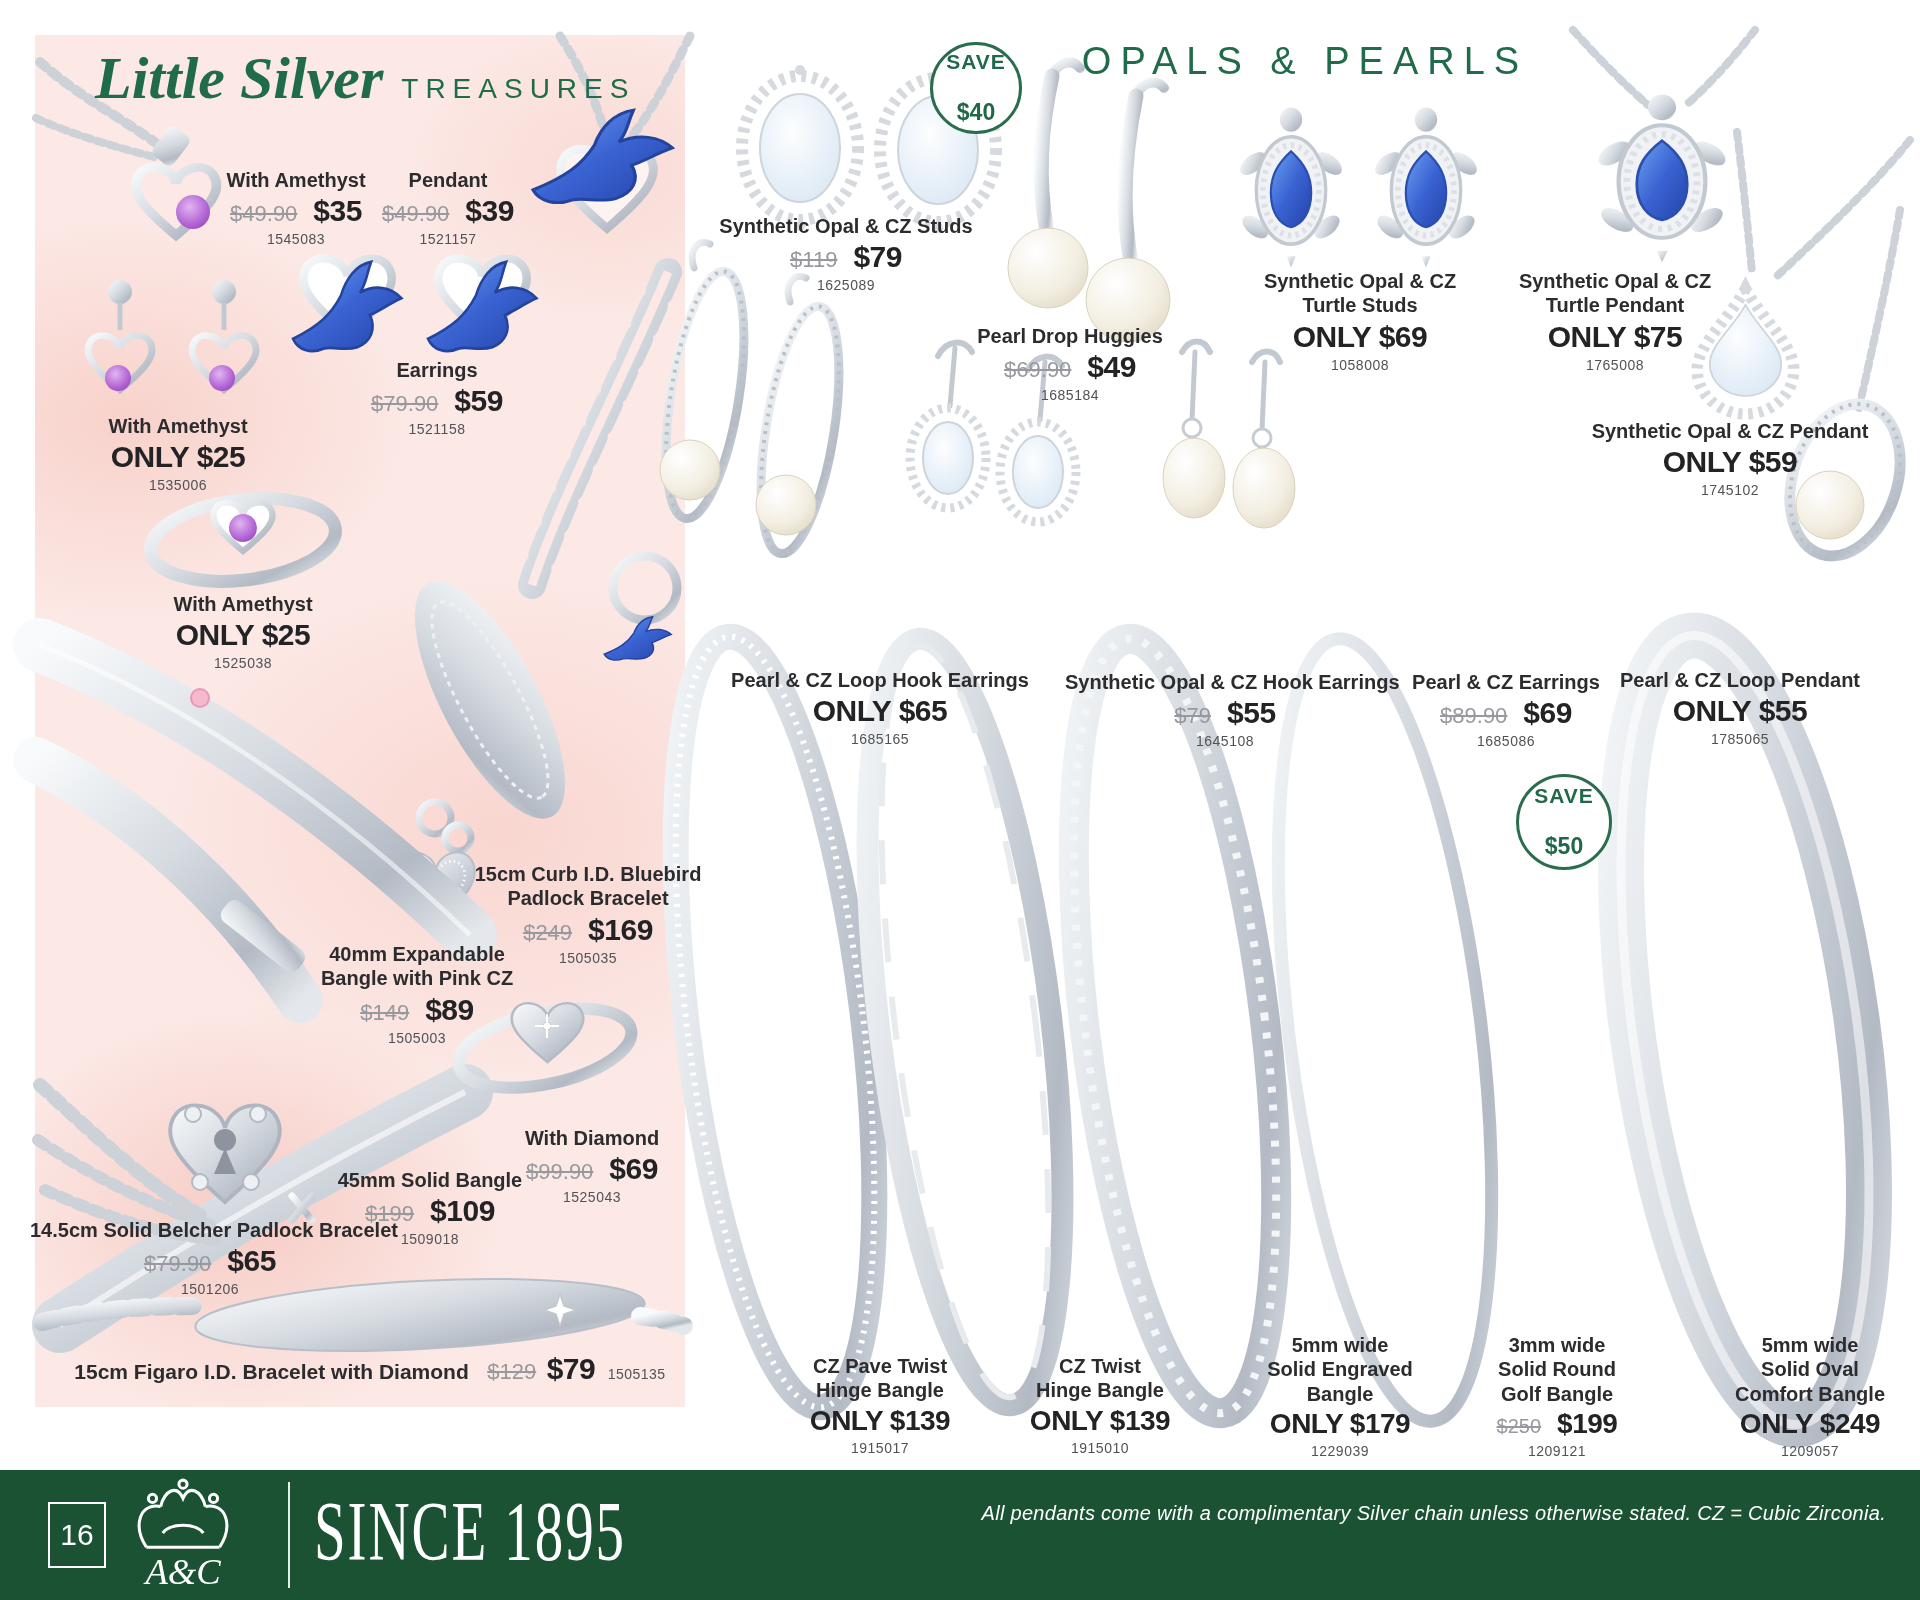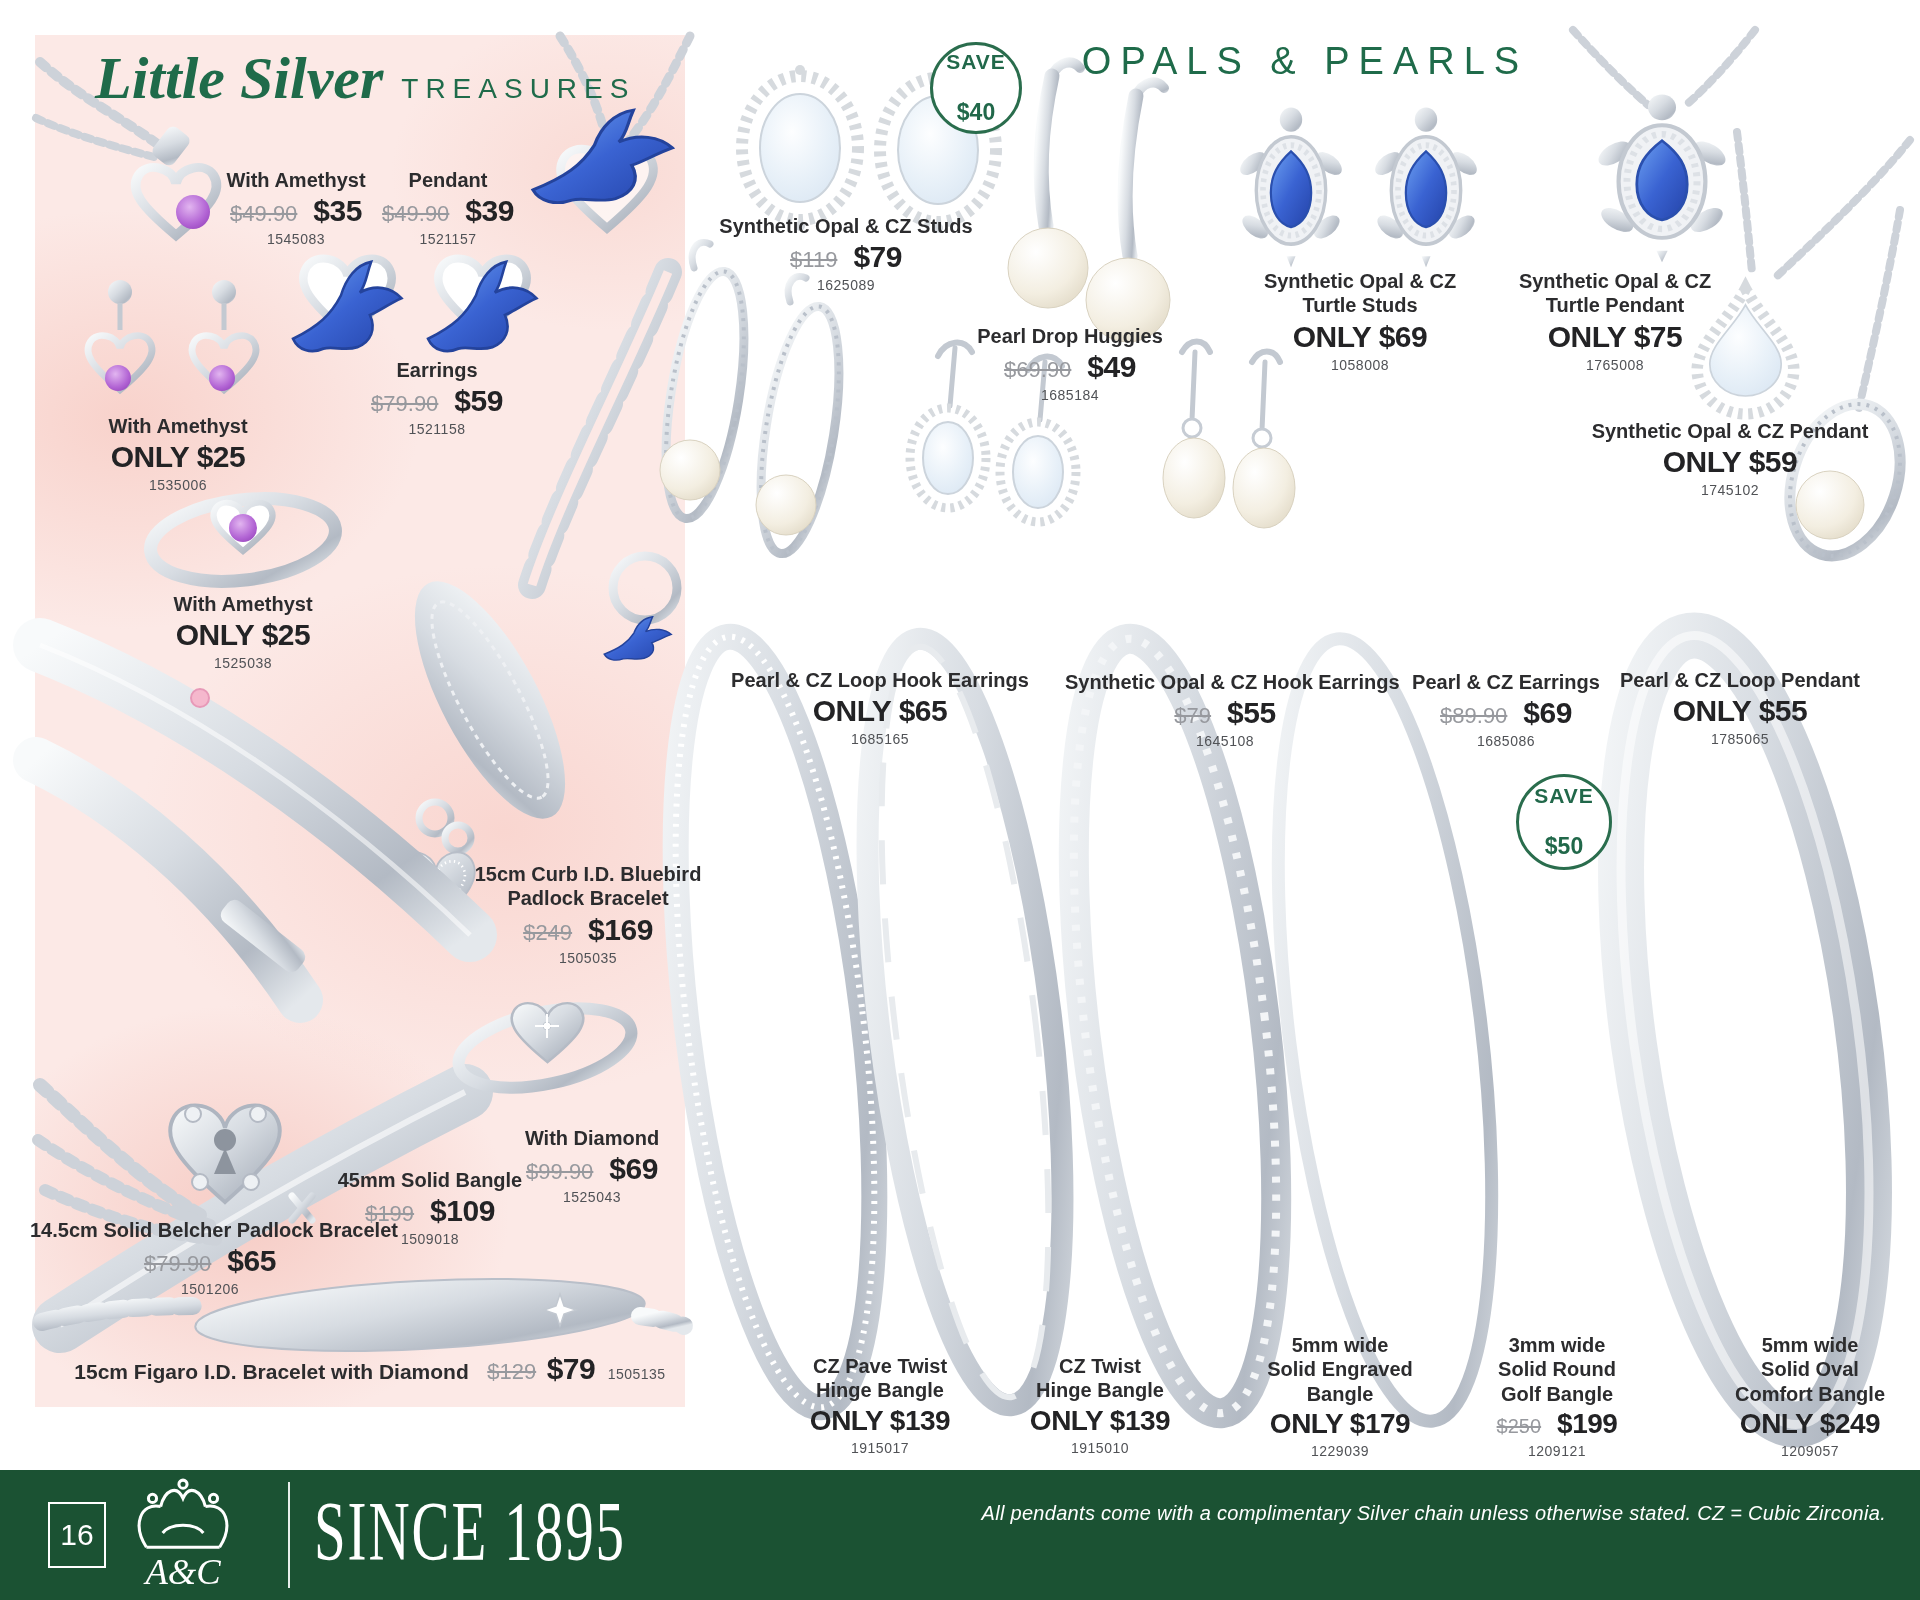--- a/index.html
+++ b/index.html
@@ -345,20 +345,29 @@
   <div class="prod" style="left:456px;top:862px;width:264px">
     <div class="pname">15cm Curb I.D. Bluebird</div>
     <div class="pname">Padlock Bracelet</div>
     <div class="pricerow">
       <span class="pwas">$249</span>
       <span class="pnow">$169</span>
     </div>
     <div class="pcode">1505035</div>
   </div>
 
+  <div class="prod" style="left:287px;top:942px;width:260px">
+    <div class="pname">40mm Expandable</div>
+    <div class="pname">Bangle with Pink CZ</div>
+    <div class="pricerow">
+      <span class="pwas">$149</span>
+      <span class="pnow">$89</span>
+    </div>
+    <div class="pcode">1505003</div>
+  </div>
 
   <div class="prod" style="left:472px;top:1126px;width:240px">
     <div class="pname">With Diamond</div>
     <div class="pricerow">
       <span class="pwas">$99.90</span>
       <span class="pnow">$69</span>
     </div>
     <div class="pcode">1525043</div>
   </div>
 

